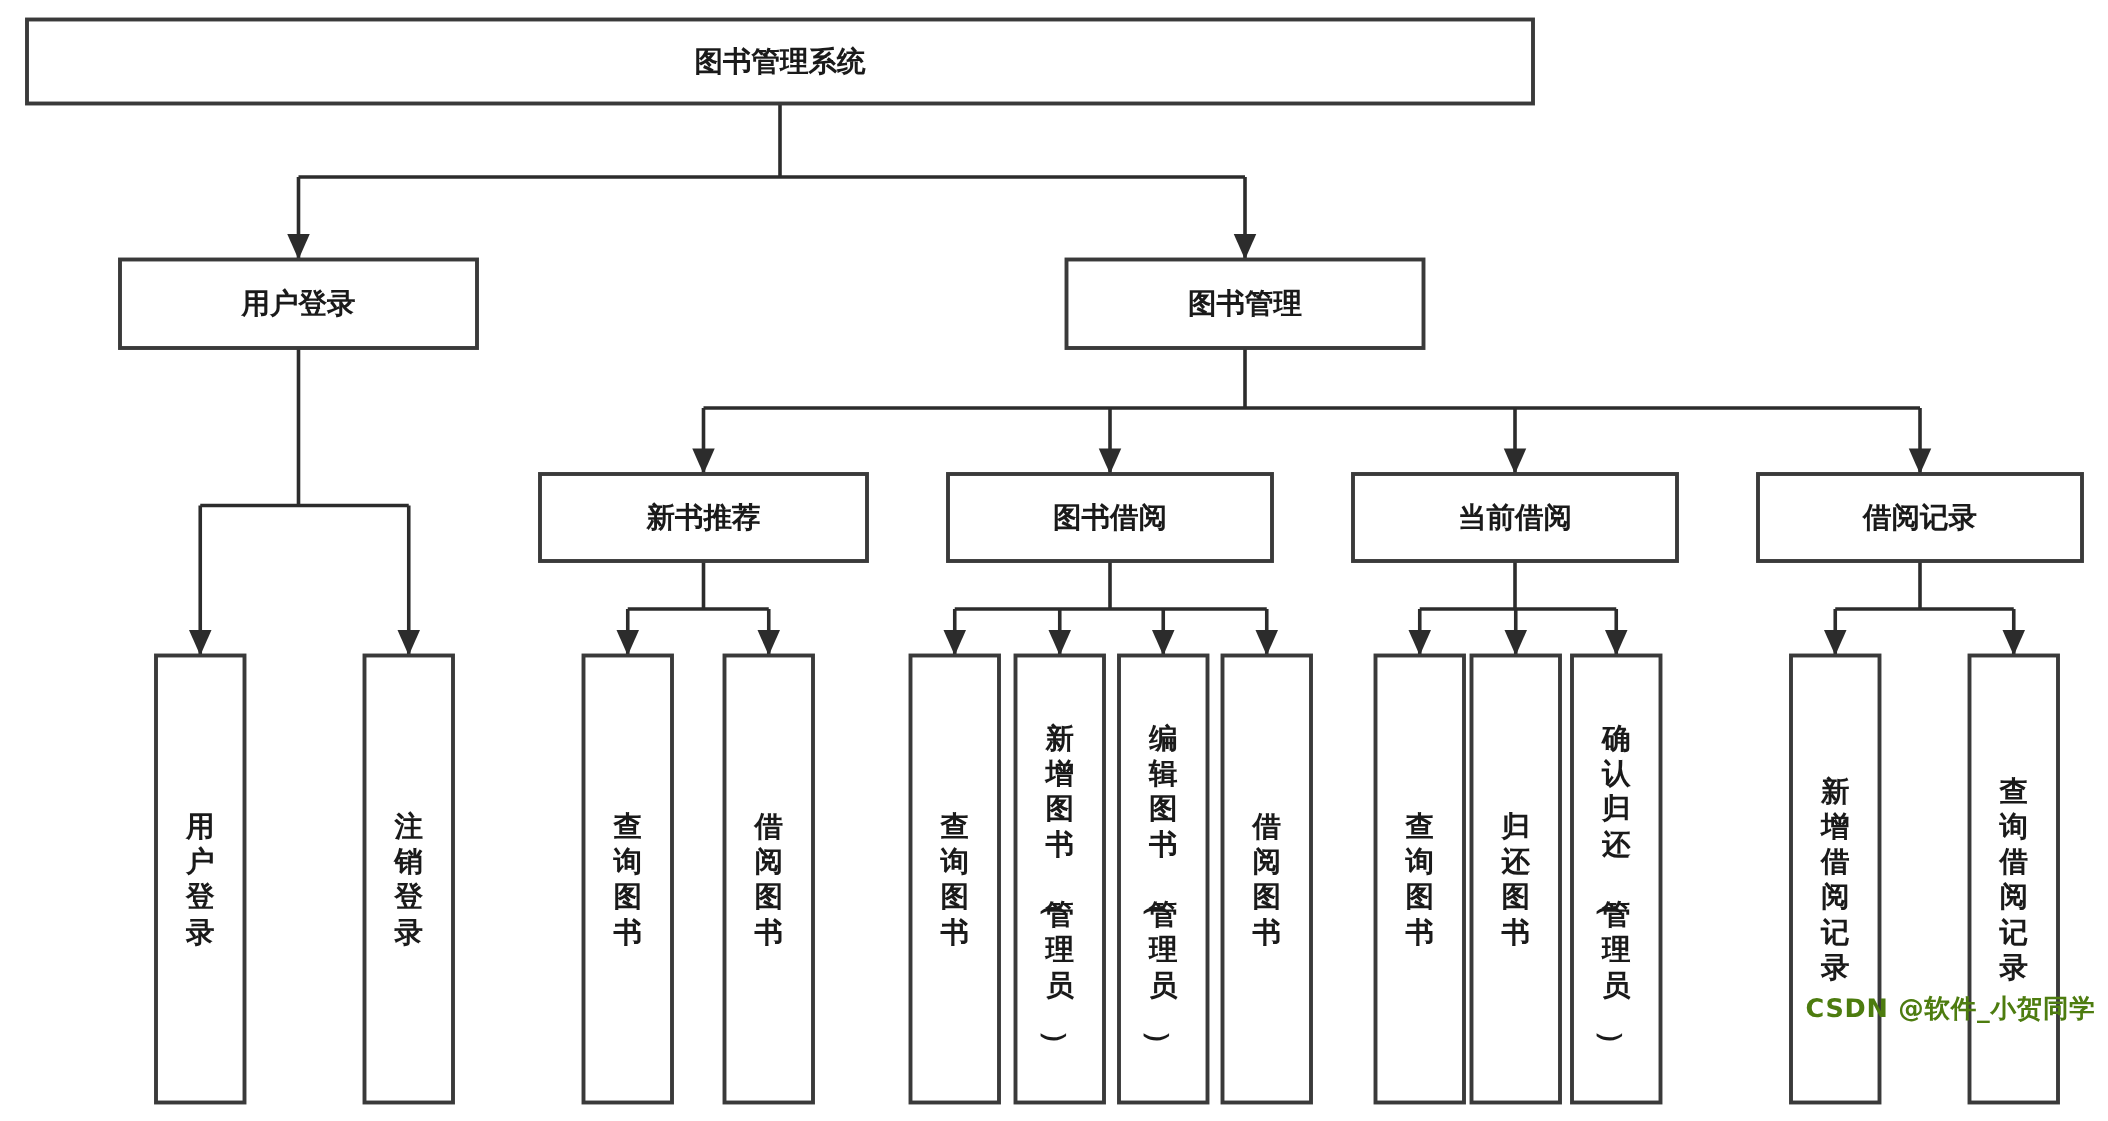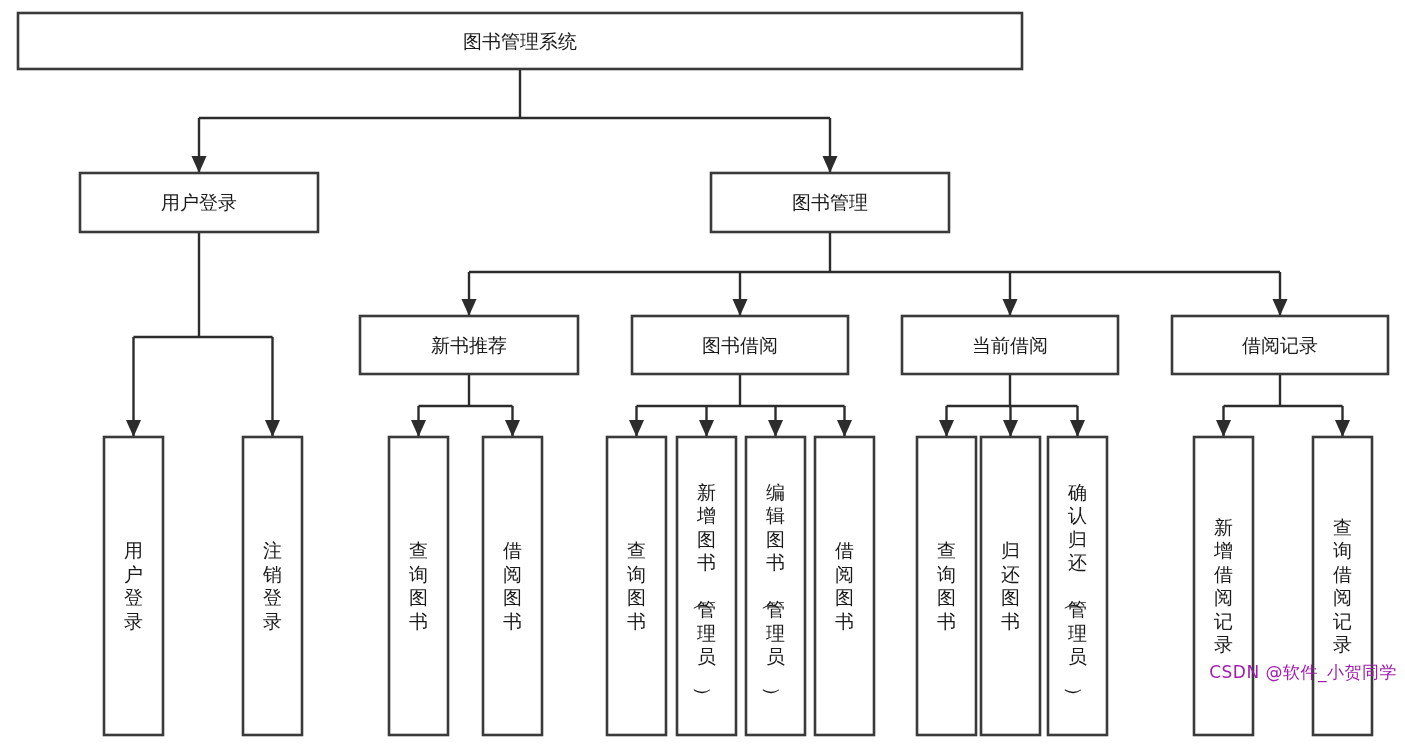--- a/index.html
+++ b/index.html
@@ -12,20 +12,21 @@
     width: 1405px;
     height: 747px;
     overflow: hidden;
     font-family: "DejaVu Sans", "Liberation Sans", sans-serif;
   }
   #diagram-root {
     position: relative;
     width: 1405px;
     height: 690px;
     background: #ffffff;
+    font-weight: bold;
   }
   svg#tree-svg {
     position: absolute;
     left: 0;
     top: 0;
     width: 1405px;
     height: 747px;
     display: block;
   }
   .node-box {
@@ -55,21 +56,21 @@
   .edge-arrow {
     fill: #2c2c2c;
     stroke: none;
   }
   .watermark {
     position: absolute;
     right: 8px;
     bottom: 6px;
     font-family: "DejaVu Sans", "Liberation Sans", sans-serif;
     font-size: 17px;
-    color: #a21caf;
+    color: #4d7c0f;
     letter-spacing: 0.5px;
     white-space: nowrap;
     user-select: none;
   }
 </style>
 </head>
 <body>
 
 <div id="diagram-root">
   <svg id="tree-svg" viewBox="0 0 1405 747">

